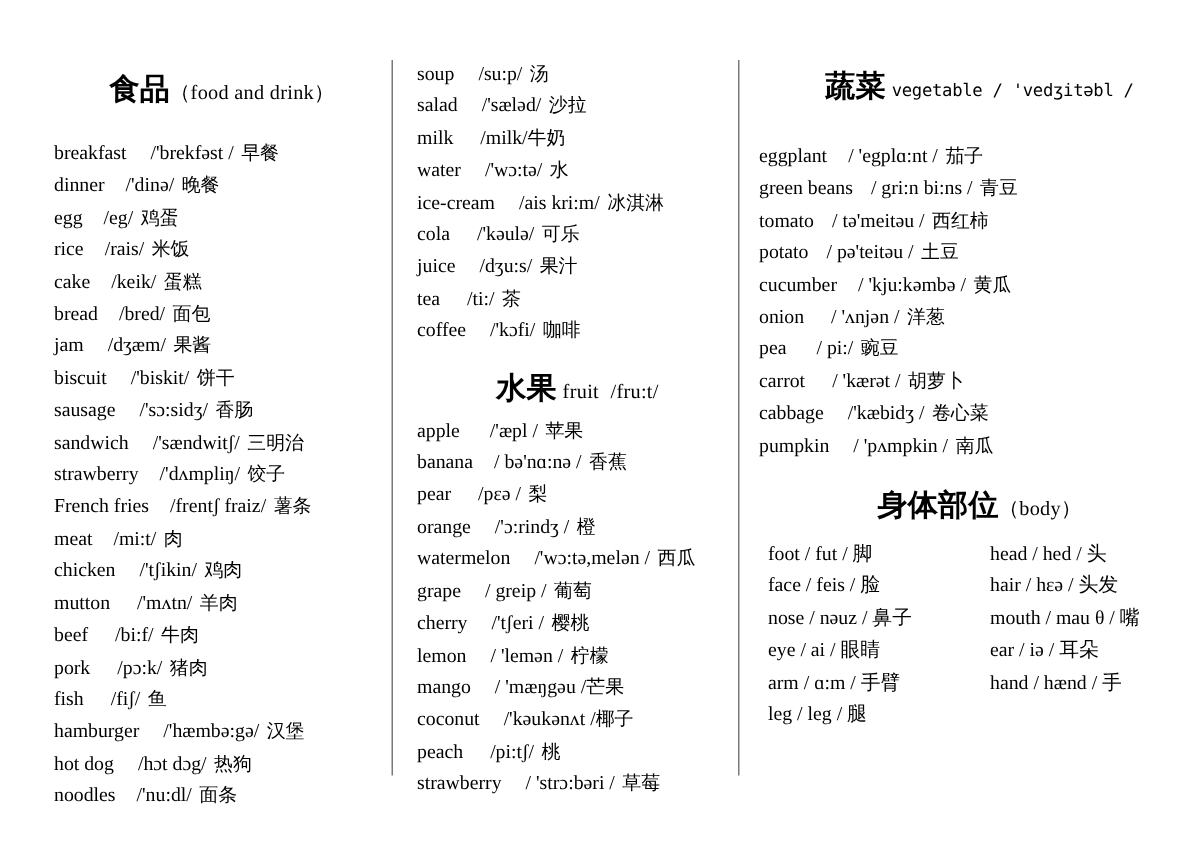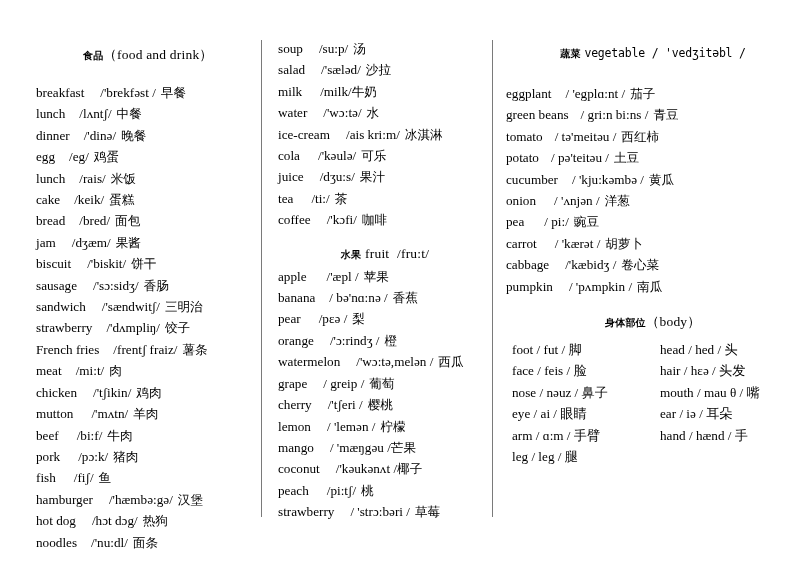--- a/index.html
+++ b/index.html
@@ -52,21 +52,21 @@
     text-align: center;
     font-size: 14.5px;
     font-weight: bold;
     margin: 0 0 6px 0;
     letter-spacing: 0.2px;
     white-space: nowrap;
   }
   .section-title .cjk {
     font-family: "DejaVu Sans", "Liberation Sans", sans-serif;
     font-weight: bold;
-    font-size: 10px;
+    font-size: 20px;
   }
   .section-title .latin {
     font-family: "Liberation Serif", "DejaVu Serif", serif;
     font-weight: normal;
     font-size: 13.5px;
   }
   .section-title .mono {
     font-family: "DejaVu Sans Mono", "Liberation Mono", monospace;
     font-weight: normal;
     font-size: 11.5px;
@@ -124,24 +124,23 @@
   <div class="divider div-2"></div>
 
   <div class="columns">
 
     <div class="col col-1">
       <div class="section-title title-food">
         <span class="cjk">食品</span><span class="latin">（food and drink）</span>
       </div>
       <ul class="entries list-food" id="list-food">
           <li><span class="w">breakfast</span><span class="sp" style="width: 16px;"></span><span class="ph">/'brekfəst /</span><span class="sp" style="width: 5px;"></span><span class="cn">早餐</span></li>
-          <li><span class="w">lunch</span><span class="sp" style="width: 14px;"></span><span class="ph">/lʌntʃ/</span><span class="sp" style="width: 5px;"></span><span class="cn">中餐</span></li>
           <li><span class="w">dinner</span><span class="sp" style="width: 14px;"></span><span class="ph">/'dinə/</span><span class="sp" style="width: 5px;"></span><span class="cn">晚餐</span></li>
           <li><span class="w">egg</span><span class="sp" style="width: 14px;"></span><span class="ph">/eg/</span><span class="sp" style="width: 5px;"></span><span class="cn">鸡蛋</span></li>
-          <li><span class="w">lunch</span><span class="sp" style="width: 14px;"></span><span class="ph">/rais/</span><span class="sp" style="width: 5px;"></span><span class="cn">米饭</span></li>
+          <li><span class="w">rice</span><span class="sp" style="width: 14px;"></span><span class="ph">/rais/</span><span class="sp" style="width: 5px;"></span><span class="cn">米饭</span></li>
           <li><span class="w">cake</span><span class="sp" style="width: 14px;"></span><span class="ph">/keik/</span><span class="sp" style="width: 5px;"></span><span class="cn">蛋糕</span></li>
           <li><span class="w">bread</span><span class="sp" style="width: 14px;"></span><span class="ph">/bred/</span><span class="sp" style="width: 5px;"></span><span class="cn">面包</span></li>
           <li><span class="w">jam</span><span class="sp" style="width: 16px;"></span><span class="ph">/dʒæm/</span><span class="sp" style="width: 5px;"></span><span class="cn">果酱</span></li>
           <li><span class="w">biscuit</span><span class="sp" style="width: 16px;"></span><span class="ph">/'biskit/</span><span class="sp" style="width: 5px;"></span><span class="cn">饼干</span></li>
           <li><span class="w">sausage</span><span class="sp" style="width: 16px;"></span><span class="ph">/'sɔ:sidʒ/</span><span class="sp" style="width: 5px;"></span><span class="cn">香肠</span></li>
           <li><span class="w">sandwich</span><span class="sp" style="width: 16px;"></span><span class="ph">/'sændwitʃ/</span><span class="sp" style="width: 5px;"></span><span class="cn">三明治</span></li>
           <li><span class="w">strawberry</span><span class="sp" style="width: 14px;"></span><span class="ph">/'dʌmpliŋ/</span><span class="sp" style="width: 5px;"></span><span class="cn">饺子</span></li>
           <li><span class="w">French fries</span><span class="sp" style="width: 14px;"></span><span class="ph">/frentʃ fraiz/</span><span class="sp" style="width: 5px;"></span><span class="cn">薯条</span></li>
           <li><span class="w">meat</span><span class="sp" style="width: 14px;"></span><span class="ph">/mi:t/</span><span class="sp" style="width: 5px;"></span><span class="cn">肉</span></li>
           <li><span class="w">chicken</span><span class="sp" style="width: 16px;"></span><span class="ph">/'tʃikin/</span><span class="sp" style="width: 5px;"></span><span class="cn">鸡肉</span></li>

